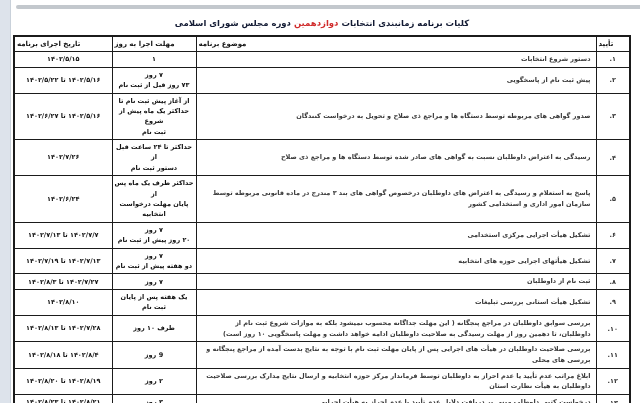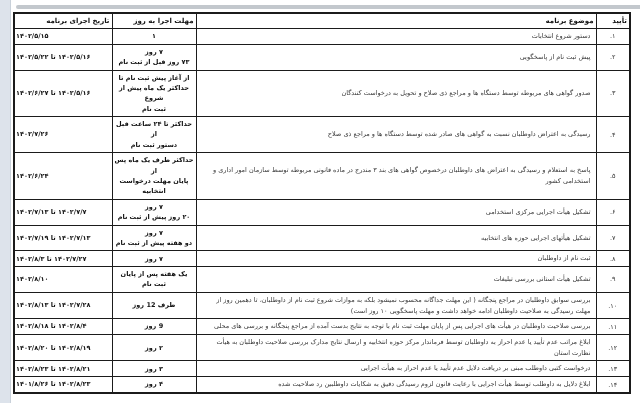--- a/index.html
+++ b/index.html
@@ -34,36 +34,41 @@
     table-layout:fixed;
     border-collapse:collapse;
     width:616px;
     margin:0 1px;
     border:2px solid #1b1b1b;
   }
   th, td { border:1px solid #1b1b1b; vertical-align:middle; }
   th {
     font-size:7px; font-weight:bold; color:#111;
     padding:3px 2px;
-    text-align:right;
+    text-align:left;
     background:#fff;
   }
-  td { font-size:6.5px; background:#fff; }
+  td { font-size:6.5px; background:#fff;font-weight:bold; }
   .c-num  { text-align:center; color:#333; padding:1px 1px; }
   .c-subj { text-align:right; color:#3a3a3a; padding:2px 5px; line-height:1.65; }
   .c-dead { text-align:center; font-weight:bold; color:#111; padding:2px 1px; line-height:1.6; }
-  .c-date { text-align:left; font-weight:bold; color:#111; padding:2px 1px; line-height:1.6; white-space:nowrap; }
+  .c-date { text-align:center; font-weight:bold; color:#111; padding:2px 1px; line-height:1.6; white-space:nowrap; }
 </style>
 </head>
 <body>
 
 <div class="left-strip"></div>
 <div class="top-bar"></div>
 
 <div class="doc">
+  <div class="title">
+    <span>کلیات برنامه زمانبندی انتخابات</span>
+    <span class="hl">دوازدهمین</span>
+    <span>دوره مجلس شورای اسلامی</span>
+  </div>
 
   <table class="sched">
     <colgroup>
       <col style="width:34px">
       <col style="width:400px">
       <col style="width:84px">
       <col style="width:98px">
     </colgroup>
     <thead>
       <tr>
@@ -151,21 +156,21 @@
           <td class="c-subj">تشکیل هیأت استانی بررسی تبلیغات</td>
           <td class="c-dead">
             <div>یک هفته پس از پایان ثبت نام</div>
           </td>
           <td class="c-date">۱۴۰۲/۸/۱۰</td>
         </tr>
         <tr>
           <td class="c-num">۱۰.</td>
           <td class="c-subj">بررسی سوابق داوطلبان در مراجع پنجگانه ( این مهلت جداگانه محسوب نمیشود بلکه به موازات شروع ثبت نام از داوطلبان، تا دهمین روز از مهلت رسیدگی به صلاحیت داوطلبان ادامه خواهد داشت و مهلت پاسخگویی ۱۰ روز است)</td>
           <td class="c-dead">
-            <div>ظرف 12 روز</div>
+            <div>ظرف ۱۰ روز</div>
           </td>
           <td class="c-date">۱۴۰۲/۷/۲۸ تا ۱۴۰۲/۸/۱۳</td>
         </tr>
         <tr>
           <td class="c-num">۱۱.</td>
           <td class="c-subj">بررسی صلاحیت داوطلبان در هیأت های اجرایی پس از پایان مهلت ثبت نام با توجه به نتایج بدست آمده از مراجع پنجگانه و بررسی های محلی</td>
           <td class="c-dead">
             <div>9 روز</div>
           </td>
           <td class="c-date">۱۴۰۲/۸/۴ تا ۱۴۰۲/۸/۱۸</td>

